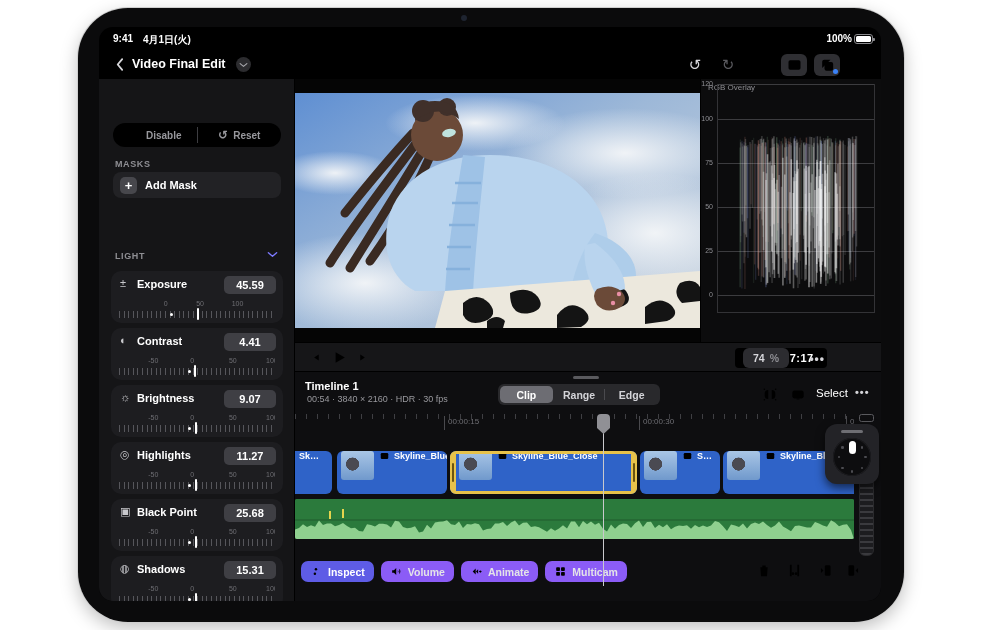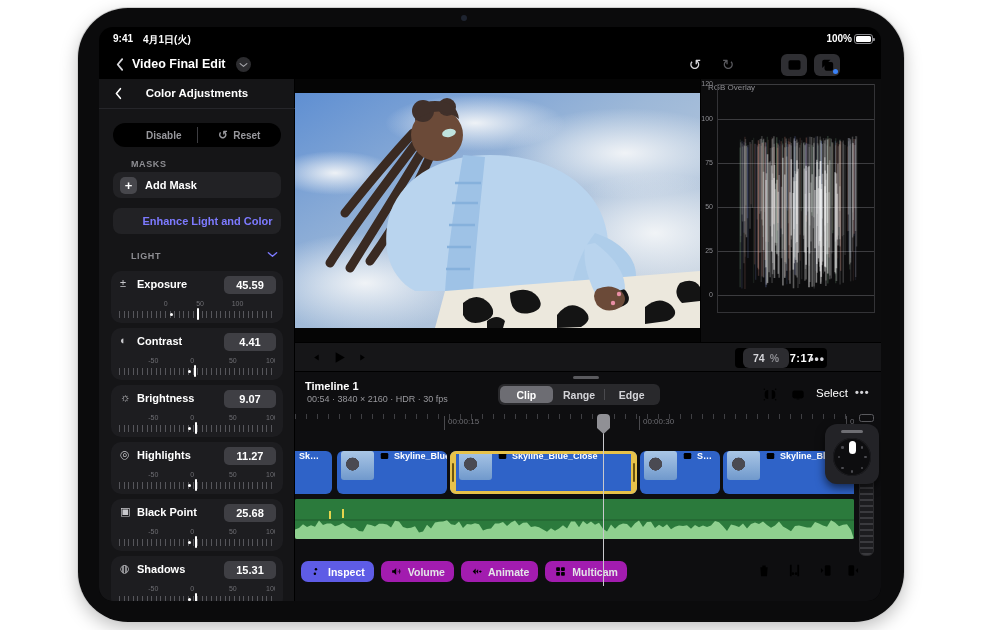--- a/index.html
+++ b/index.html
@@ -15,21 +15,21 @@
   .title { color:#fff; font-size:12.5px; font-weight:bold; }
   .chip { width:15px; height:15px; border-radius:50%; background:#2c2c2f; display:flex; align-items:center; justify-content:center; }
   .icnbtn { width:26px; height:22px; display:flex; align-items:center; justify-content:center; color:#d6d6da; border-radius:6px; position:relative; }
   .icnbtn.on { background:#2f2f33; }
   .icnbtn .bdot { position:absolute; right:2px; bottom:2px; width:5px; height:5px; border-radius:50%; background:#3b82f6; }
   .dim { color:#5a5a5f !important; }
   svg.i { display:block; }
   
   #sidebar { position:absolute; left:0; top:52px; width:196px; height:522px; background:#151517; border-right:1px solid #000; }
   .panelhead { position:absolute; left:0; top:0; width:196px; height:30px; border-bottom:1px solid #26262a; }
-  .sechead { color:#8e8e93; font-size:9px; letter-spacing:.6px; font-weight:bold;margin-left:16px; }
+  .sechead { color:#8e8e93; font-size:9px; letter-spacing:.6px; font-weight:bold; }
   .pill2 { position:absolute; left:14px; top:44px; width:168px; height:24px; background:#000000; border-radius:12px; display:flex; color:#98989d; font-size:10px; font-weight:bold; }
   .pill2 > div { flex:1; display:flex; align-items:center; justify-content:center; gap:5px; }
   .pill2 .sep { flex:0 0 1px; background:#3d3d41; margin:4px 0; }
   .rowbtn { position:absolute; left:14px; width:168px; height:26px; background:#222225; border-radius:8px; display:flex; align-items:center; color:#fff; font-size:11px; font-weight:bold; }
   .plusbox { width:17px; height:17px; background:#47474c; border-radius:5px; color:#fff; display:flex; align-items:center; justify-content:center; font-size:13px; margin:0 8px 0 7px; }
   .card { position:absolute; left:12px; width:172px; height:52px; background:#1d1d20; border-radius:10px; }
   .card .lab { position:absolute; left:26px; top:7px; color:#fff; font-size:11px; font-weight:bold; }
   .card .sic { position:absolute; left:9px; top:6px; color:#c8c8cc; font-size:11px; }
   .card .val { position:absolute; right:7px; top:5px; width:52px; height:18px; background:#3f3f44; border-radius:5px; color:#fff; font-size:11px; font-weight:bold; text-align:center; line-height:18px; }
   .ruler { position:absolute; left:8px; top:29px; width:156px; height:20px; overflow:hidden; }
@@ -62,21 +62,21 @@
                 linear-gradient(180deg,#a9c6e6,#7099cc); }
   .clip .ph { margin-right:4px; color:#dce7f6; }
   .clip .nm { white-space:nowrap; overflow:hidden; }
   .clip.sel { outline:3px solid var(--selyellow); outline-offset:-3px; }
   .trimL,.trimR { position:absolute; top:3px; bottom:3px; width:6px; background:var(--selyellow); z-index:2; }
   .trimL { left:0; border-radius:4px 0 0 4px; } .trimR { right:0; border-radius:0 4px 4px 0; }
   .trimL::after,.trimR::after { content:""; position:absolute; left:2px; top:9px; bottom:9px; width:1.5px; background:#6b5410; border-radius:1px; }
   #audio { position:absolute; left:0; top:127px; width:559px; height:40px; background:var(--agreen); border-radius:2px; overflow:hidden; }
   #playhead { position:absolute; left:308px; top:42px; width:1px; height:172px; background:#c9c9cd; z-index:5; }
   #playhead .grip { position:absolute; left:-6px; top:0; width:13px; height:20px; background:#909095; border-radius:4px 4px 5px 5px; clip-path:polygon(0 0,100% 0,100% 70%,50% 100%,0 70%); }
-  .toolbtn { height:21px; border-radius:7px; background:#a21caf; color:#e4e4e8; font-size:10.5px; font-weight:bold; display:flex; align-items:center; gap:5px; padding:0 9px; }
+  .toolbtn { height:21px; border-radius:7px; background:#8b5cf6; color:#e4e4e8; font-size:10.5px; font-weight:bold; display:flex; align-items:center; gap:5px; padding:0 9px; }
   .toolbtn.primary { background:var(--accent); color:#fff; }
   .editicn { width:22px; display:flex; justify-content:center; color:#d6d6da; }
   
   #rstrip { position:absolute; left:559px; top:40px; width:27px; height:150px; }
   .mini { position:absolute; left:5px; width:15px; height:8px; border:1.5px solid #5a5a5e; border-radius:2.5px; }
   .vslider { position:absolute; left:5px; top:26px; width:15px; height:118px; border-radius:6px; background:repeating-linear-gradient(180deg,#3a3a3e 0 2px,#1c1c1f 2px 6px); border:1px solid #2a2a2d; }
   #jog { position:absolute; left:530px; top:52px; width:54px; height:60px; background:#232327; border-radius:12px; box-shadow:0 4px 10px rgba(0,0,0,.6); z-index:6; }
   #jog .bar { position:absolute; left:16px; top:6px; width:22px; height:3px; border-radius:2px; background:#6e6e73; }
   #jog .wheel { position:absolute; left:8px; top:14px; width:38px; height:38px; border-radius:50%; background:#0d0d0f;
      box-shadow: inset 0 0 0 1px #1c1c1f; }
@@ -284,53 +284,37 @@
           </span>
         <span class="icnbtn">
             <svg class="i" width="17" height="17" viewBox="0 0 24 24">
               <use href="#sy-more"></use>
             </svg>
           </span>
       </div>
     </div>
 
     <div id="sidebar">
-      <div class="panelhead">
-        <span class="abs" style="left:15px;top:8px;color:#fff">
-            <svg class="i" width="8" height="13" viewBox="0 0 10 16">
-              <use href="#sy-chevL"></use>
-            </svg>
-          </span>
-        <span class="abs" style="left:0;top:8px;width:196px;text-align:center;color:#fff;font-size:11.5px;font-weight:bold">Color Adjustments</span>
-      </div>
       <div class="pill2">
         <div>
             <svg class="i" width="13" height="12" viewBox="0 0 24 24">
               <use href="#sy-eyeoff"></use>
             </svg>
             <span>Disable</span>
           </div>
         <div class="sep"></div>
         <div>
             <span style="font-size:12px">↺</span>
             <span>Reset</span>
           </div>
       </div>
       <span class="abs sechead" style="left:16px;top:80px">MASKS</span>
       <div class="rowbtn" style="top:93px">
         <span class="plusbox">+</span>
         <span>Add Mask</span>
-      </div>
-      <div class="rowbtn" style="top:129px;justify-content:center;gap:7px;color:var(--purpletext)">
-        <span>
-            <svg class="i" width="14" height="14" viewBox="0 0 24 24">
-              <use href="#sy-wand"></use>
-            </svg>
-          </span>
-        <span>Enhance Light and Color</span>
       </div>
       <span class="abs sechead" style="left:16px;top:172px">LIGHT</span>
       <span class="abs" style="right:40px;top:168px;color:var(--purpletext)">
           <svg class="i" width="14" height="14" viewBox="0 0 24 24">
             <use href="#sy-wand"></use>
           </svg>
         </span>
       <span class="abs" style="right:16px;top:172px;color:var(--purpletext)">
           <svg class="i" width="11" height="7" viewBox="0 0 16 10">
             <use href="#sy-chevD"></use>

